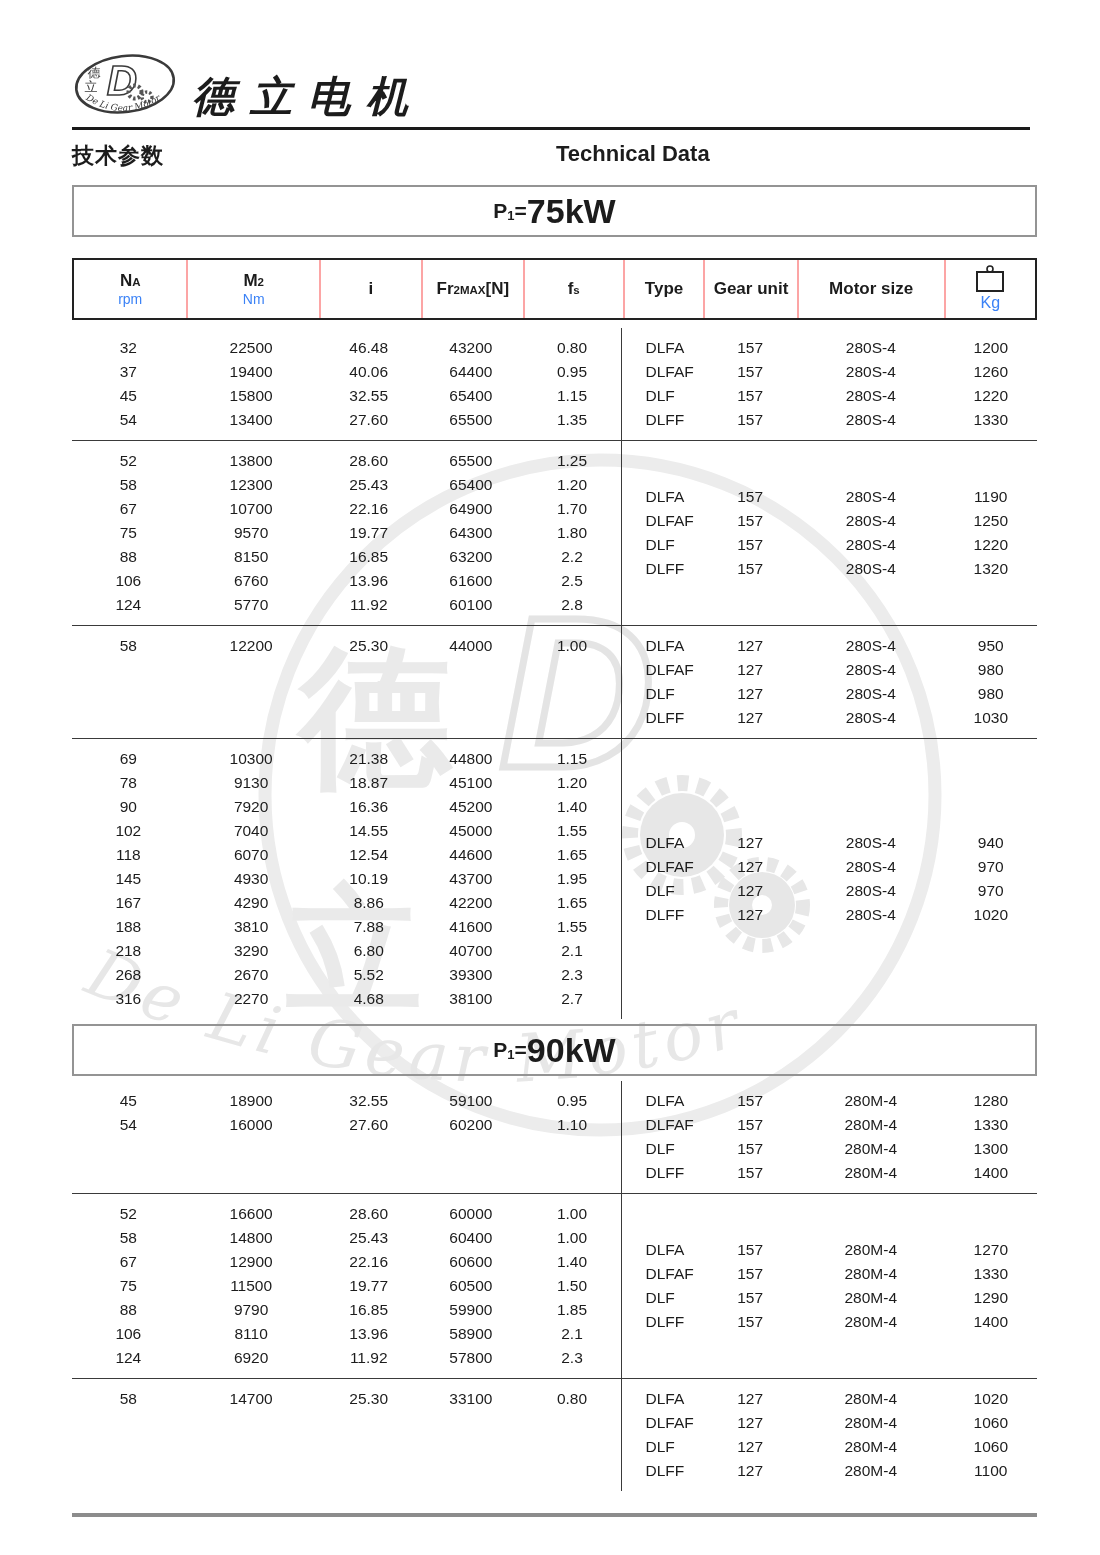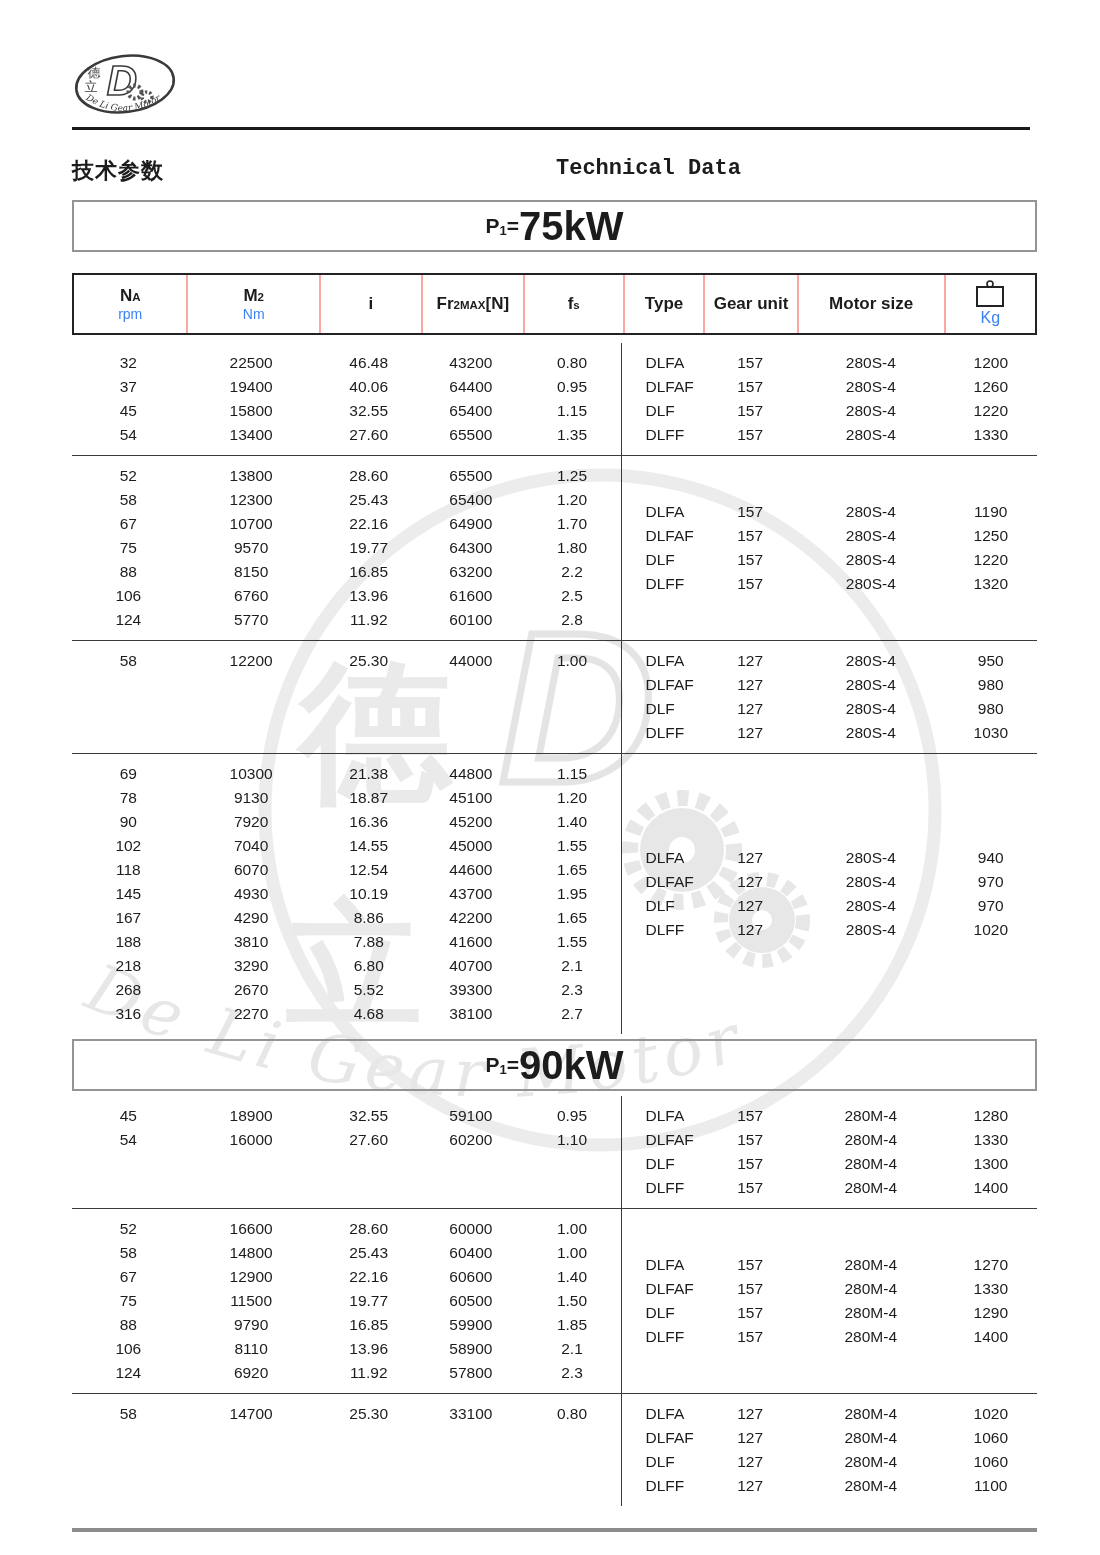--- a/index.html
+++ b/index.html
@@ -8,35 +8,35 @@
     font-family:"Liberation Sans",sans-serif;color:#1c1c1c;
   }
   .content{margin-left:72px;width:965px;}
   
   .hdr{padding-top:50px;display:flex;align-items:flex-end;height:74px;}
   .brand{
     font-family:"DejaVu Serif",serif;font-style:italic;font-weight:bold;
     font-size:42px;letter-spacing:16px;margin-left:14px;line-height:1;padding-bottom:6px;
   }
   .toprule{height:3px;background:#1a1a1a;margin-top:3px;width:958px;}
-  .subhead{position:relative;margin-top:26px;height:30px;font-family:Liberation Mono, monospace;}
+  .subhead{position:relative;margin-top:11px;height:30px;}
   .subhead .zh{font-size:22px;font-weight:bold;letter-spacing:1px;}
   .subhead .en{position:absolute;left:484px;top:0;font-size:22px;font-weight:bold;}
   
   .twrap{position:relative;margin-top:14px;}
   .wm{position:absolute;left:0;top:260px;z-index:0;pointer-events:none;}
   .tcontent{position:relative;z-index:1;}
   
   .titlebox{
     border:2px solid #949494;height:48px;display:flex;align-items:center;justify-content:center;
     background:transparent;
   }
   .titlebox .tp{font-size:21px;font-weight:bold;}
   .titlebox .tsub{font-size:13px;font-weight:bold;position:relative;top:4px;}
-  .titlebox .tbig{font-size:40px;font-weight:bold;letter-spacing:0px;}
+  .titlebox .tbig{font-size:34px;font-weight:bold;letter-spacing:0px;}
   .titlebox.second{margin-top:5px;margin-bottom:5px;}
   
   .hrow{
     margin-top:21px;border:2px solid #222;display:grid;height:58px;
     grid-template-columns:11.7% 13.8% 10.6% 10.6% 10.4% 8.4% 9.7% 15.3% auto;
   }
   .hcell{
     border-left:2px solid #fca5a5;display:flex;flex-direction:column;align-items:center;justify-content:center;
     line-height:1.15;
   }
@@ -77,20 +77,21 @@
         <text x="22" y="27" font-size="13" fill="#3a3a3a" text-anchor="middle">德</text>
         <text x="19" y="41" font-size="13" fill="#3a3a3a" text-anchor="middle">立</text>
         <text x="50" y="45" font-size="42" font-weight="bold" font-style="italic" fill="none" stroke="#3a3a3a" stroke-width="1.6" text-anchor="middle">D</text>
         <circle cx="63" cy="42" r="6.5" fill="none" stroke="#555" stroke-width="4" stroke-dasharray="2.5 2.2"></circle>
         <circle cx="75" cy="47" r="5" fill="none" stroke="#555" stroke-width="3.4" stroke-dasharray="2.2 2"></circle>
         <path id="logoarc" d="M 10 47 Q 53 76 96 45" fill="none" stroke="none"></path>
         <text class="logo-script" font-size="9" fill="#3a3a3a">
           <textPath href="#logoarc" startOffset="4">De Li Gear Motor</textPath>
         </text>
       </svg>
+      <div class="brand">德立电机</div>
     </div>
     <div class="toprule"></div>
 
     <div class="subhead">
       <span class="zh">技术参数</span>
       <span class="en">Technical Data</span>
     </div>
 
     <div class="twrap">
 

